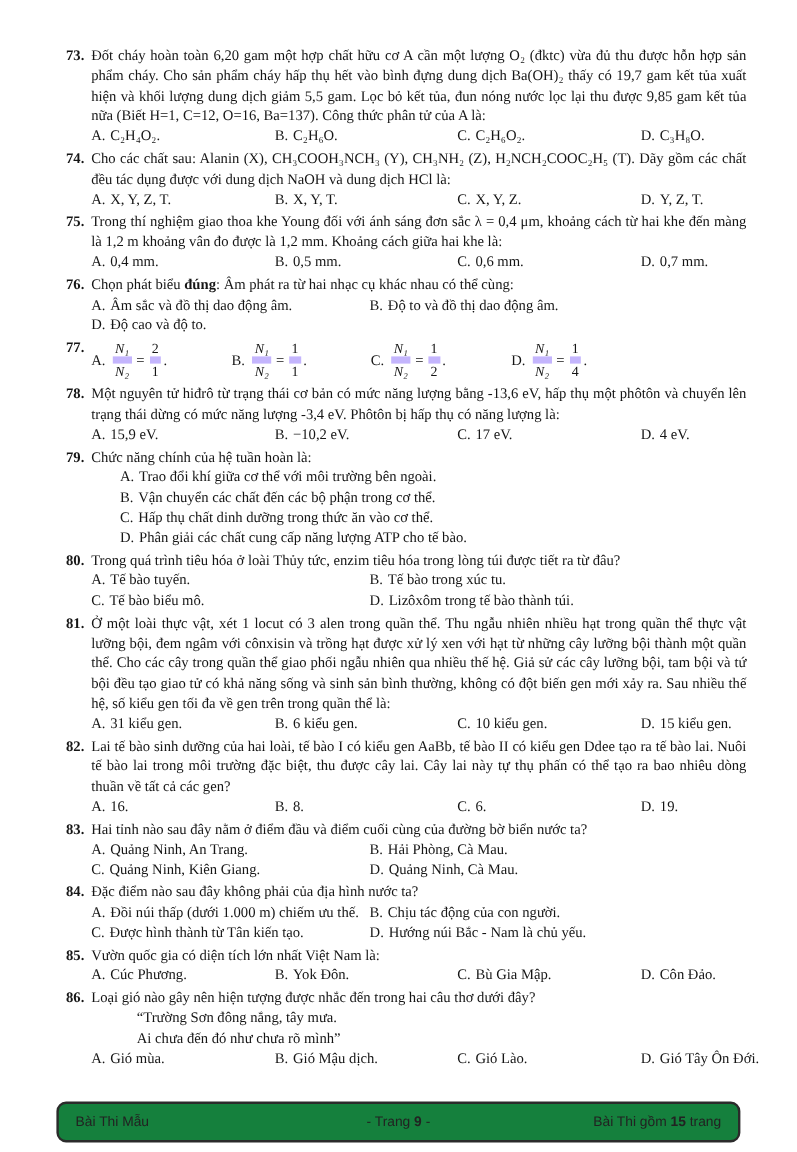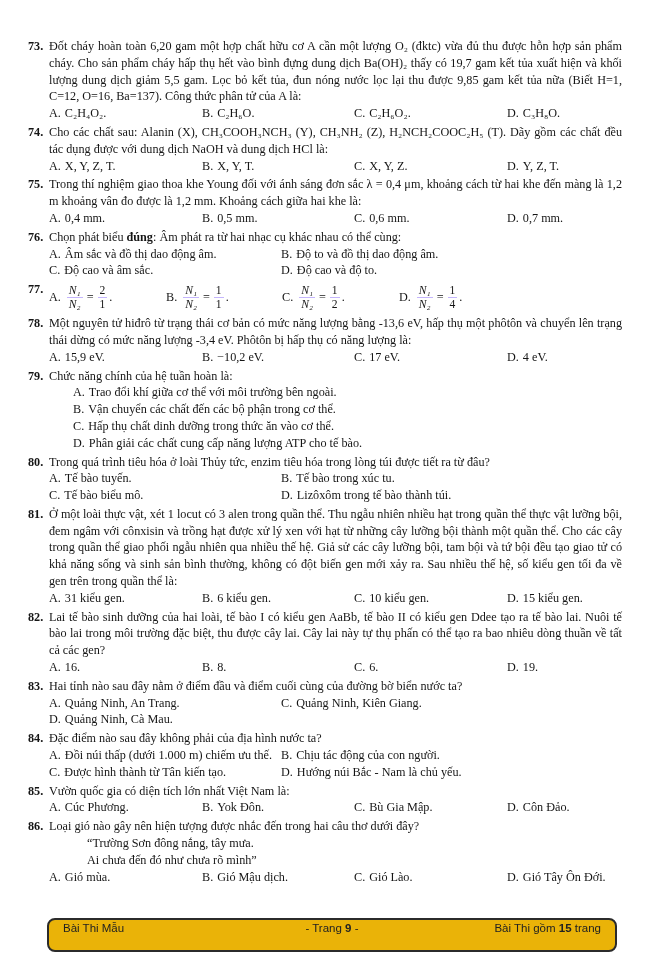--- a/index.html
+++ b/index.html
@@ -2,42 +2,42 @@
 <html><head>
 <meta charset="utf-8">
 <style>
   html,body{margin:0;padding:0;}
   body{
     width:664px;height:960px;position:relative;overflow:hidden;
     background:#ffffff;color:#151515;
     font-family:"Liberation Serif","DejaVu Serif",serif;
     font-size:12.2px;line-height:16.8px;
   }
-  .page{padding:36px 42px 0 28px;}
+  .page{padding:36px 42px 0 55px;}
   .question{position:relative;padding-left:21px;margin-top:2px;}
   .qnum{position:absolute;left:0;top:0;font-weight:bold;}
   .qtext{text-align:justify;}
   .poem{padding-left:38px;}
   .opts{width:100%;}
   .opts.cols4{display:grid;grid-template-columns:minmax(117px,max-content) minmax(116px,max-content) minmax(117px,max-content) 1fr;gap:36px;}
   .opts.cols2{display:grid;grid-template-columns:minmax(232px,max-content) 1fr;}
   .opts.rows .opt{display:block;margin-left:24px;}
   .opt{white-space:nowrap;}
   .optlabel{margin-right:4px;}
   .opts.frac4{display:grid;grid-template-columns:minmax(117px,max-content) minmax(116px,max-content) minmax(117px,max-content) 1fr;align-items:center;padding:3px 0 2px 0;}
   .opts.frac4 .opt{display:inline-flex;align-items:center;}
   .frac{display:inline-block;text-align:center;vertical-align:middle;font-size:11.6px;line-height:1.12;margin:0 2px;}
-  .frac .ftop{display:block;border-bottom:1px solid #c4b5fd;padding:0 2px;}
+  .frac .ftop{display:block;border-bottom:6px solid #c4b5fd;padding:0 2px;}
   .frac .fbot{display:block;padding:0 2px;}
   .frac.ital{font-style:italic;}
   .opteq{margin:0 2px;}
   .footer{
     position:absolute;left:47px;right:47px;top:918px;height:30px;
-    border:2px solid #2b2b2b;border-radius:8px;background:#eab308;
-    display:flex;padding:0 14px;
+    border:2px solid #2b2b2b;border-radius:8px;background:#15803d;
+    display:flex;align-items:center;padding:0 14px;
     font-family:"Liberation Sans","DejaVu Sans",sans-serif;font-size:11.5px;color:#222;
   }
   .f-left{flex:1;text-align:left;}
   .f-center{flex:1;text-align:center;}
   .f-right{flex:1;text-align:right;}
   .bold{font-weight:bold;}
 </style>
 </head>
 <body>
 
@@ -72,21 +72,20 @@
           <span class="opt"><span class="optlabel">C.</span><span class="opttext">0,6 mm.</span></span>
           <span class="opt"><span class="optlabel">D.</span><span class="opttext">0,7 mm.</span></span>
         </div>
       </div>
       <div class="question">
         <span class="qnum">76.</span>
         <div class="qtext"><span>Chọn phát biểu </span><span class="bold">đúng</span><span>: Âm phát ra từ hai nhạc cụ khác nhau có thể cùng:</span></div>
         <div class="opts cols2">
           <span class="opt"><span class="optlabel">A.</span><span class="opttext">Âm sắc và đồ thị dao động âm.</span></span>
           <span class="opt"><span class="optlabel">B.</span><span class="opttext">Độ to và đồ thị dao động âm.</span></span>
-          <span class="opt"><span class="optlabel">C.</span><span class="opttext">Độ cao và âm sắc.</span></span>
           <span class="opt"><span class="optlabel">D.</span><span class="opttext">Độ cao và độ to.</span></span>
         </div>
       </div>
       <div class="question">
         <span class="qnum">77.</span>
         <div class="opts frac4">
           <span class="opt">
             <span class="optlabel">A.</span>
             <span class="frac ital">
               <span class="ftop">N₁</span>
@@ -188,20 +187,21 @@
           <span class="opt"><span class="optlabel">B.</span><span class="opttext">8.</span></span>
           <span class="opt"><span class="optlabel">C.</span><span class="opttext">6.</span></span>
           <span class="opt"><span class="optlabel">D.</span><span class="opttext">19.</span></span>
         </div>
       </div>
       <div class="question">
         <span class="qnum">83.</span>
         <div class="qtext"><span>Hai tỉnh nào sau đây nằm ở điểm đầu và điểm cuối cùng của đường bờ biển nước ta?</span></div>
         <div class="opts cols2">
           <span class="opt"><span class="optlabel">A.</span><span class="opttext">Quảng Ninh, An Trang.</span></span>
+          <span class="opt"><span class="optlabel">B.</span><span class="opttext">Hải Phòng, Cà Mau.</span></span>
           <span class="opt"><span class="optlabel">C.</span><span class="opttext">Quảng Ninh, Kiên Giang.</span></span>
           <span class="opt"><span class="optlabel">D.</span><span class="opttext">Quảng Ninh, Cà Mau.</span></span>
         </div>
       </div>
       <div class="question">
         <span class="qnum">84.</span>
         <div class="qtext"><span>Đặc điểm nào sau đây không phải của địa hình nước ta?</span></div>
         <div class="opts cols2">
           <span class="opt"><span class="optlabel">A.</span><span class="opttext">Đồi núi thấp (dưới 1.000 m) chiếm ưu thế.</span></span>
           <span class="opt"><span class="optlabel">B.</span><span class="opttext">Chịu tác động của con người.</span></span>

